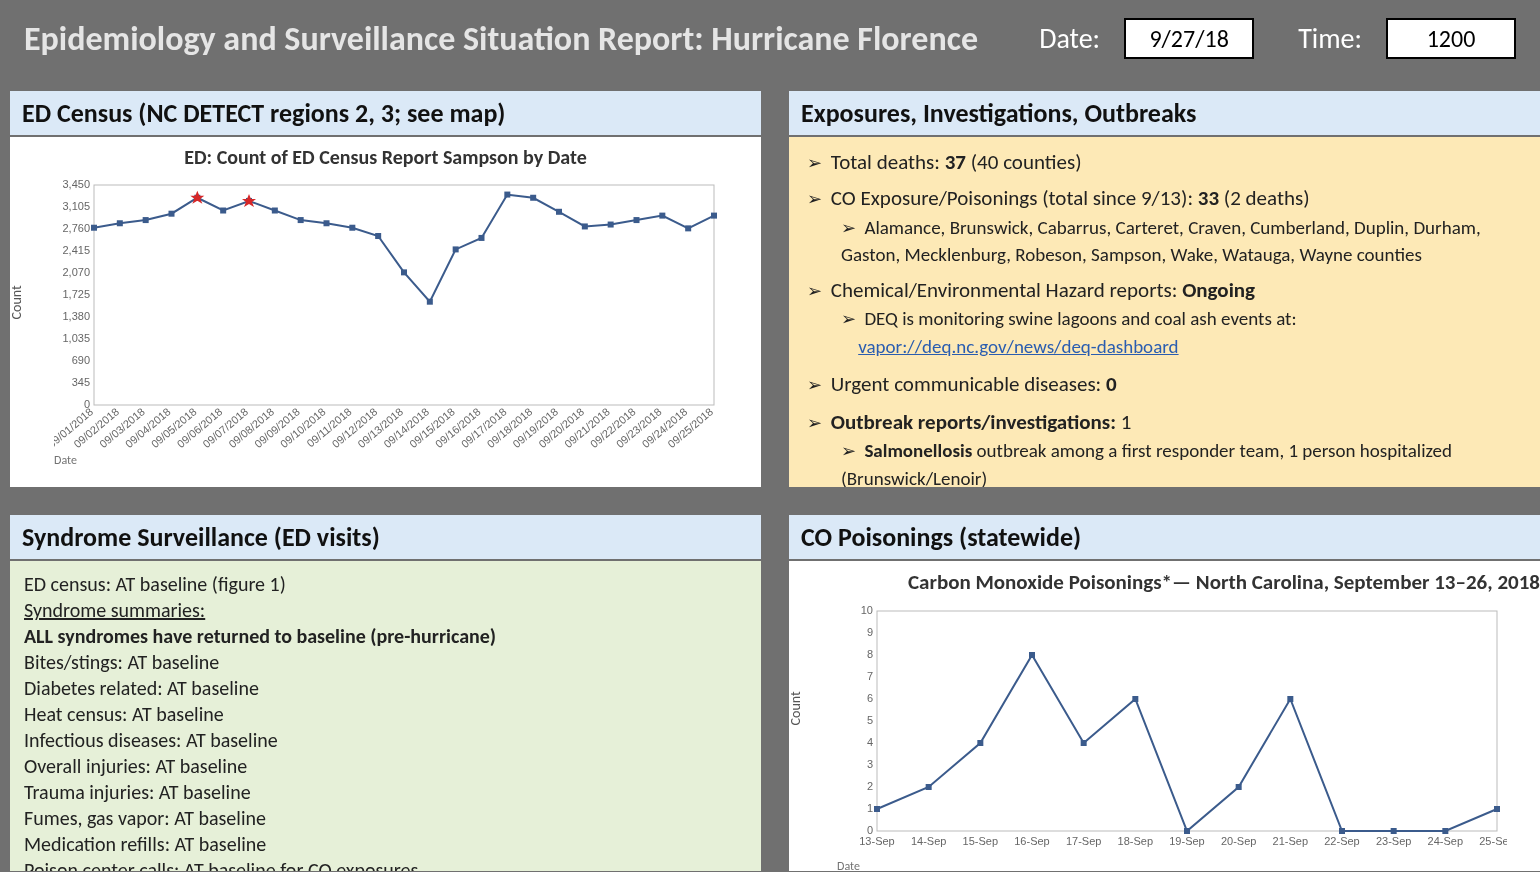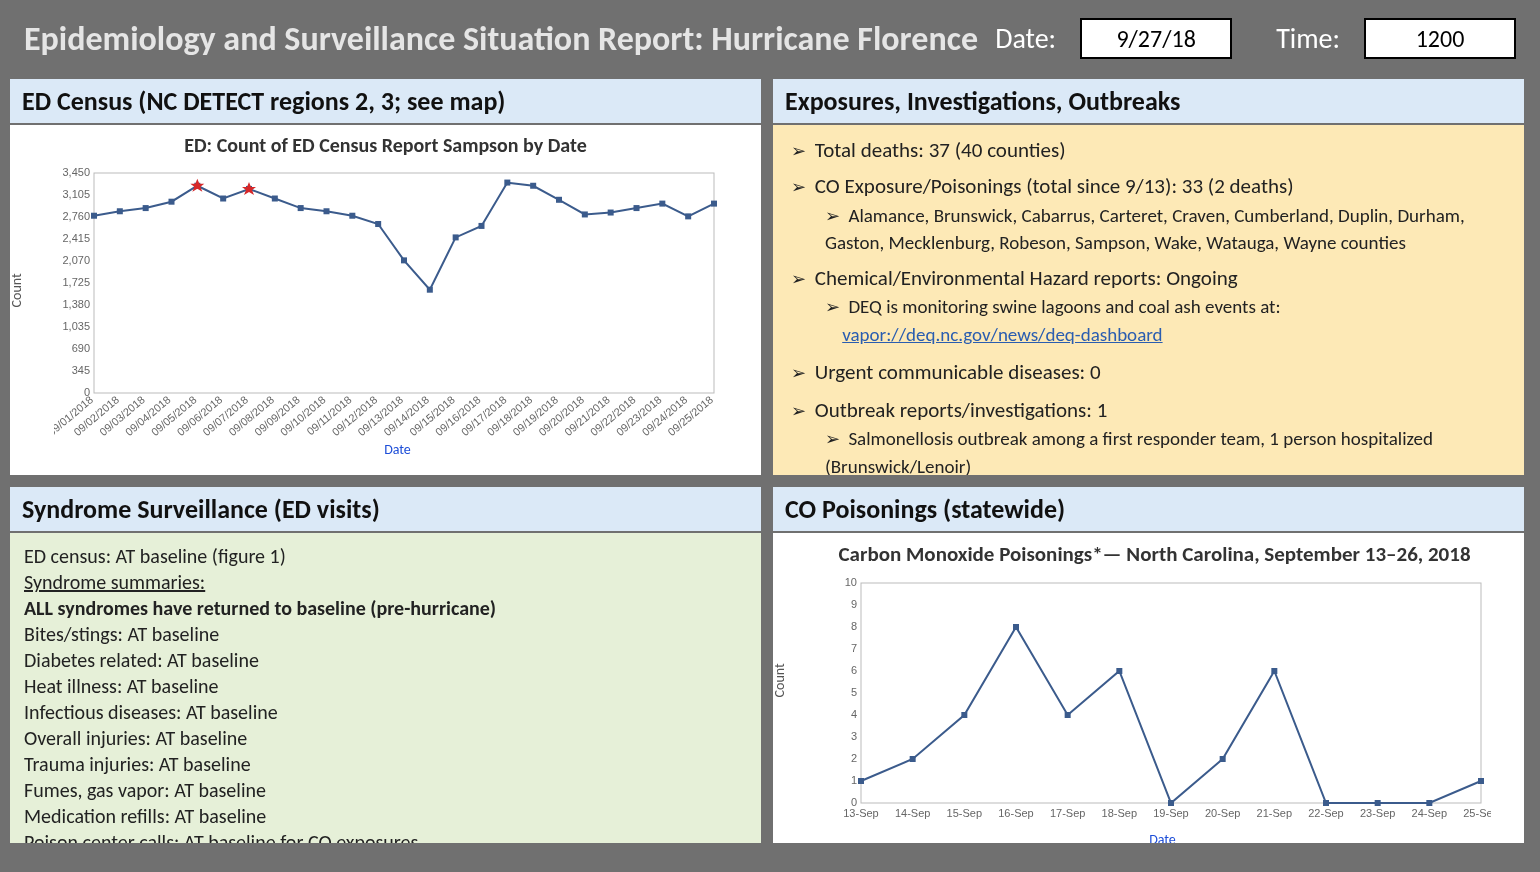--- a/index.html
+++ b/index.html
@@ -1,38 +1,38 @@
 <!DOCTYPE html>
 <html><head>
 <meta charset="utf-8">
 <style>
   *{box-sizing:border-box;margin:0;padding:0}
   body{font-family:Calibri,Arial,sans-serif;background:#707070;width:1540px;height:872px;overflow:hidden}
   .page{padding:8px}
   .titlebar{background:#707070;padding:10px 16px;display:flex;align-items:center;gap:16px}
   .titlebar h1{color:#e5e5e5;font-size:34px;font-weight:600;flex:1}
   .titlebar .meta{color:#fff;font-size:28px;display:flex;align-items:center;gap:24px}
-  .titlebar input{background:#fff;border:2px solid #000;font-size:24px;padding:4px 10px;width:152px;text-align:center;font-family:inherit}
-  .grid{display:grid;grid-template-columns:755px 755px;grid-template-rows:400px 360px;gap:8px;margin-top:8px}
+  .titlebar input{background:#fff;border:2px solid #000;font-size:24px;padding:4px 10px;width:130px;text-align:center;font-family:inherit}
+  .grid{display:grid;grid-template-columns:755px 755px;grid-template-rows:400px 360px;gap:24px;margin-top:20px}
   .panel{display:flex;flex-direction:column;border:2px solid #707070}
   .panel-header{background:#dbe9f7;border-bottom:2px solid #707070;padding:6px 12px;font-size:26px;font-weight:700;color:#111}
   .panel-body{flex:1;overflow:hidden}
   .white-body{background:#fff}
   .green-body{background:#e6f0d8;padding:10px 14px;font-size:20px;line-height:1.3;color:#222}
   .tan-body{background:#fde9b6;padding:10px 18px;font-size:21px;line-height:1.45;color:#222}
   .tan-body .arrow{font-size:18px;margin-right:4px}
   .tan-body ul{list-style:none}
   .tan-body .lvl1>li{margin-bottom:6px}
   .tan-body .lvl2{margin-left:34px;font-size:19px}
   .tan-body a{color:#2a5db0;text-decoration:underline}
-  .tan-body b,.tan-body strong{font-weight:400}
+  .tan-body b,.tan-body strong{font-weight:700}
   .chart-title{text-align:center;font-weight:700;font-size:20px;padding:8px 0 2px;color:#333}
   .chart-wrap{padding:4px 20px 8px 44px;position:relative;height:calc(100% - 36px)}
   .ylab{position:absolute;left:6px;top:50%;transform:rotate(-90deg) translateX(50%);transform-origin:left center;font-size:14px;color:#555}
-  .xlab{text-align:center;font-size:14px;color:#1d4ed8;margin-top:-2px}
+  .xlab{text-align:left;font-size:12px;color:#737373;margin-top:-2px}
   svg{display:block}
   .tick-text{font-size:11px;fill:#666;font-family:Arial}
   .syndrome-line{white-space:nowrap}
   .underline{text-decoration:underline}
 </style>
 </head>
 <body>
 
 <div class="page">
   <div class="titlebar">
@@ -152,35 +152,35 @@
 
     <div class="panel">
       <div class="panel-header">Syndrome Surveillance (ED visits)</div>
       <div class="panel-body green-body">
         <div class="syndrome-line">ED census: AT baseline (figure 1)</div>
         <div class="syndrome-line underline">Syndrome summaries:</div>
         <div class="syndrome-line"><b>ALL syndromes have returned to baseline (pre-hurricane)</b></div>
         <div id="syndrome-items">
             <div class="syndrome-line">Bites/stings: AT baseline</div>
             <div class="syndrome-line">Diabetes related: AT baseline</div>
-            <div class="syndrome-line">Heat illness: AT baseline</div>
+            <div class="syndrome-line">Heat census: AT baseline</div>
             <div class="syndrome-line">Infectious diseases: AT baseline</div>
             <div class="syndrome-line">Overall injuries: AT baseline</div>
             <div class="syndrome-line">Trauma injuries: AT baseline</div>
             <div class="syndrome-line">Fumes, gas vapor: AT baseline</div>
             <div class="syndrome-line">Medication refills: AT baseline</div>
             <div class="syndrome-line">Poison center calls: AT baseline for CO exposures</div>
           </div>
       </div>
     </div>
 
     <div class="panel">
       <div class="panel-header">CO Poisonings (statewide)</div>
       <div class="panel-body white-body">
-        <div class="chart-title" style="text-align:center;padding-left:12px;font-size:21px">Carbon Monoxide Poisonings*— North Carolina, September 13–26, 2018</div>
+        <div class="chart-title" style="text-align:right;padding-left:12px;font-size:21px">Carbon Monoxide Poisonings*— North Carolina, September 13–26, 2018</div>
         <div class="chart-wrap" style="padding:4px 20px 4px 48px">
           <span class="ylab">Count</span>
           <svg id="chart-co" width="670" height="260">
               <rect x="40" y="10" width="620" height="220" fill="none" stroke="#bbb" stroke-width="1"></rect>
               <text class="tick-text" x="36" y="233" text-anchor="end">0</text>
               <text class="tick-text" x="36" y="211" text-anchor="end">1</text>
               <text class="tick-text" x="36" y="189" text-anchor="end">2</text>
               <text class="tick-text" x="36" y="167" text-anchor="end">3</text>
               <text class="tick-text" x="36" y="145" text-anchor="end">4</text>
               <text class="tick-text" x="36" y="123" text-anchor="end">5</text>

